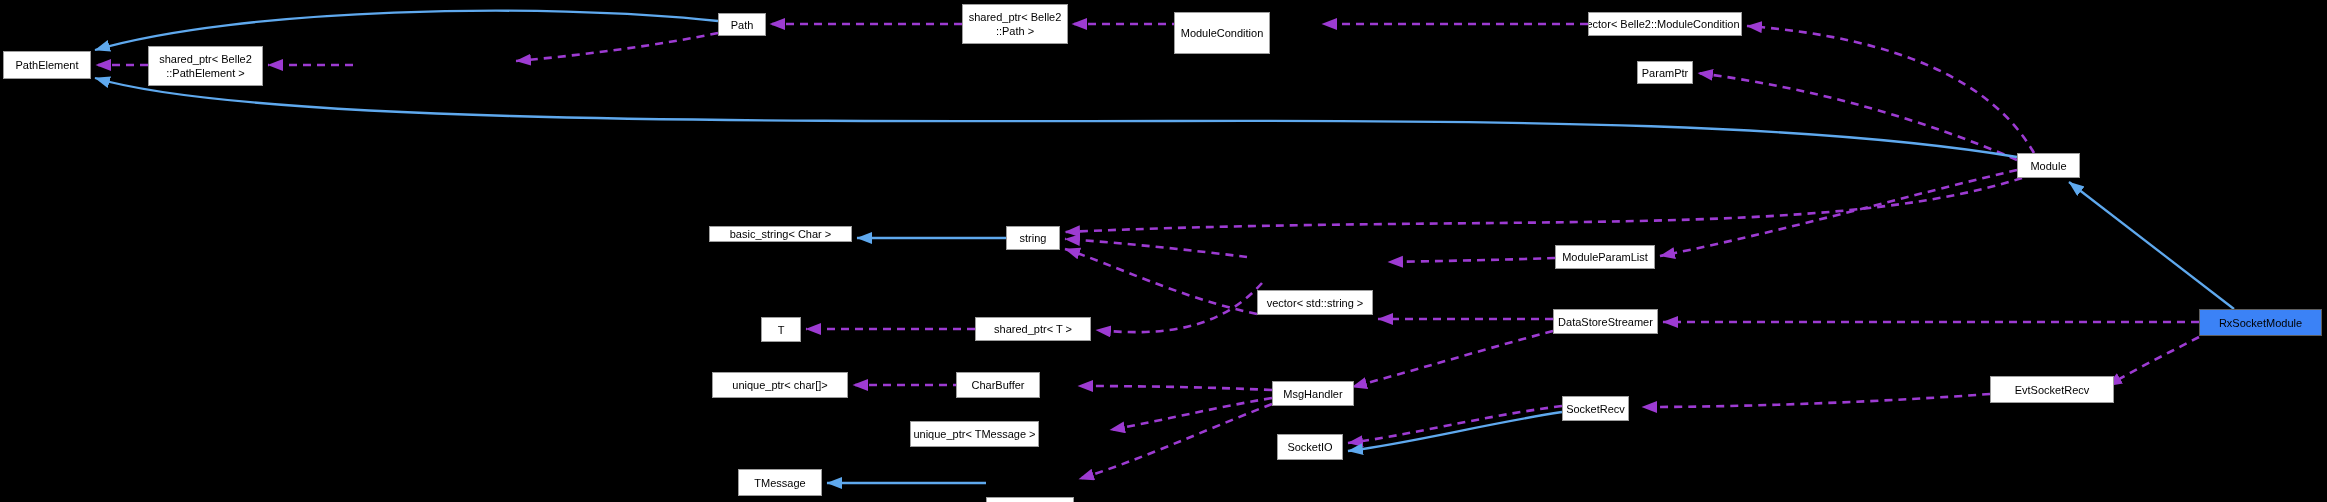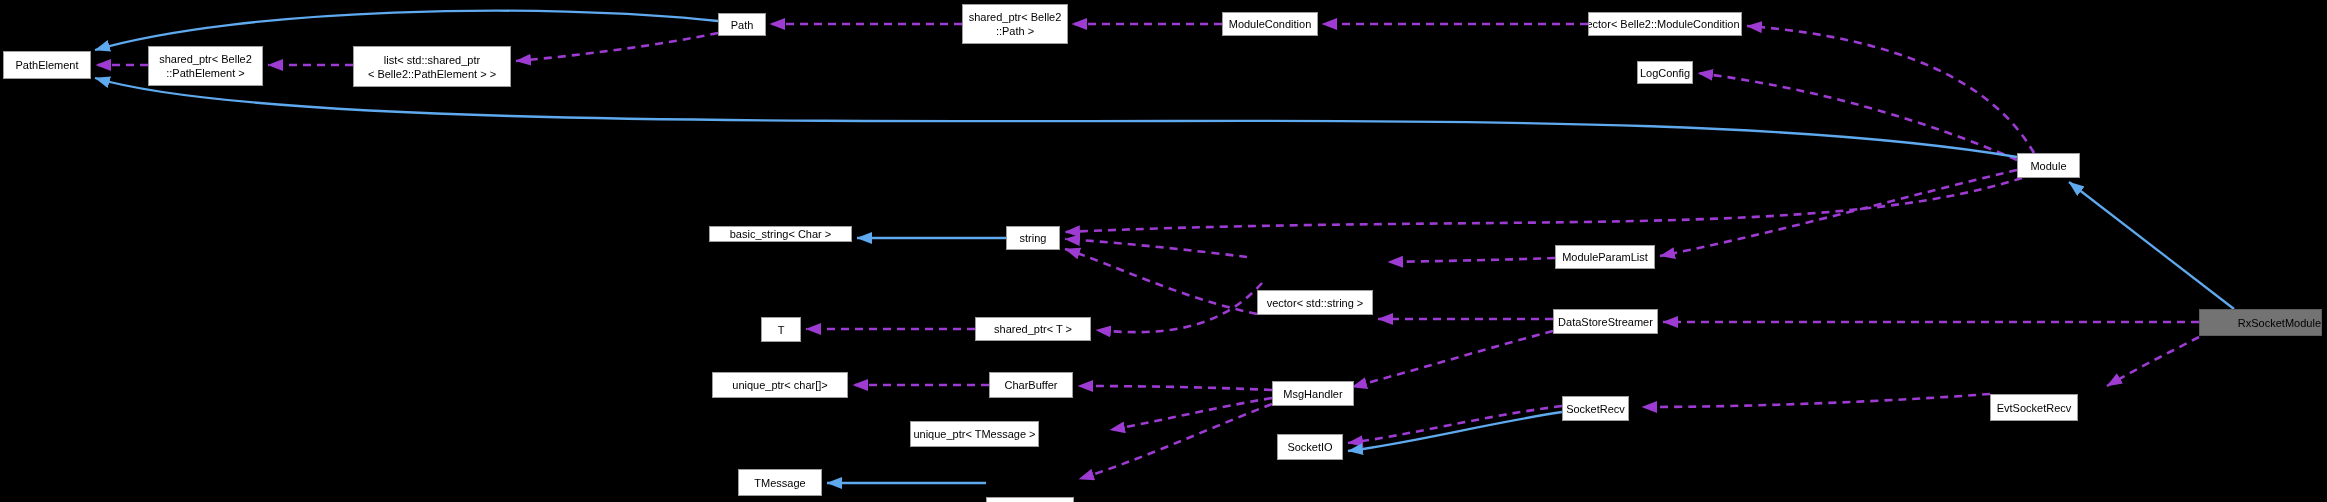--- a/index.html
+++ b/index.html
@@ -4,21 +4,21 @@
 <style>
   html,body{margin:0;padding:0;background:#000;}
   #stage{position:relative;width:2327px;height:502px;background:#000;overflow:hidden;
          font-family:"Liberation Sans",sans-serif;}
   #edges{position:absolute;left:0;top:0;width:2327px;height:502px;}
   path.usage{stroke:#9d3bd2;stroke-width:2.6;fill:none;stroke-dasharray:8 6;}
   path.inherit{stroke:#5fa9ee;stroke-width:2.3;fill:none;}
   .node{position:absolute;box-sizing:border-box;background:#fff;border:1.5px solid #9e9e9e;
         color:#000;display:flex;align-items:center;justify-content:center;text-align:center;
         font-size:11px;line-height:14px;white-space:pre;overflow:hidden;}
-  .node.highlight{background:#737373;border-color:#5e5e5e;justify-content:flex-end;}
+  .node.highlight{background:#3b82f6;border-color:#5e5e5e;}
 </style>
 </head>
 <body>
 
 <div id="stage">
 
   <svg id="edges" xmlns="http://www.w3.org/2000/svg">
     <defs>
       <marker id="ah-usage" markerUnits="userSpaceOnUse" markerWidth="17" markerHeight="13" refX="15" refY="6" orient="auto">
         <path d="M0 0 L15.5 6 L0 12 Z" fill="#9d3bd2"></path>
@@ -58,40 +58,38 @@
     <path class="inherit" d="M986 483 L827 483" marker-end="url(#ah-inherit)"></path>
     <path class="inherit" d="M2234 309 L2069 182" marker-end="url(#ah-inherit)"></path>
     <path class="inherit" d="M1562 412 C1484 424 1412 443 1348 451" marker-end="url(#ah-inherit)"></path>
     <path class="inherit" d="M718 21 C540 2 240 8 95 50" marker-end="url(#ah-inherit)"></path>
     <path class="inherit" d="M2017 157 C1820 124 1520 120 1170 121 C700 122 240 121 95 78" marker-end="url(#ah-inherit)"></path>
   </svg>
 
   <div class="node" style="left:3px;top:51px;width:88px;height:28px"><span>PathElement</span></div>
   <div class="node" style="left:148px;top:46px;width:115px;height:40px"><span>shared_ptr&lt; Belle2
 ::PathElement &gt;</span></div>
-  <div class="node" style="left:353px;top:46px;width:158px;height:41px"><span>list&lt; std::shared_ptr
-&lt; Belle2::PathElement &gt; &gt;</span></div>
   <div class="node" style="left:718px;top:13px;width:48px;height:23px"><span>Path</span></div>
   <div class="node" style="left:962px;top:4px;width:106px;height:40px"><span>shared_ptr&lt; Belle2
 ::Path &gt;</span></div>
-  <div class="node" style="left:1222px;top:12px;width:96px;height:24px"><span>ModuleCondition</span></div>
+  <div class="node" style="left:1174px;top:12px;width:96px;height:42px"><span>ModuleCondition</span></div>
   <div class="node" style="left:1588px;top:12px;width:154px;height:24px"><span>vector&lt; Belle2::ModuleCondition &gt;</span></div>
-  <div class="node" style="left:1637px;top:61px;width:56px;height:23px"><span>LogConfig</span></div>
+  <div class="node" style="left:1637px;top:61px;width:56px;height:23px"><span>ParamPtr</span></div>
   <div class="node" style="left:2017px;top:153px;width:63px;height:25px"><span>Module</span></div>
   <div class="node highlight" style="left:2199px;top:309px;width:123px;height:27px"><span>RxSocketModule</span></div>
   <div class="node" style="left:709px;top:226px;width:143px;height:16px"><span>basic_string&lt; Char &gt;</span></div>
   <div class="node" style="left:1006px;top:226px;width:54px;height:24px"><span>string</span></div>
   <div class="node" style="left:1555px;top:245px;width:100px;height:24px"><span>ModuleParamList</span></div>
   <div class="node" style="left:1257px;top:290px;width:116px;height:25px"><span>vector&lt; std::string &gt;</span></div>
   <div class="node" style="left:1553px;top:309px;width:105px;height:25px"><span>DataStoreStreamer</span></div>
   <div class="node" style="left:761px;top:317px;width:40px;height:25px"><span>T</span></div>
   <div class="node" style="left:975px;top:317px;width:116px;height:24px"><span>shared_ptr&lt; T &gt;</span></div>
   <div class="node" style="left:712px;top:372px;width:136px;height:26px"><span>unique_ptr&lt; char[]&gt;</span></div>
-  <div class="node" style="left:989px;top:372px;width:84px;height:26px"><span>CharBuffer</span></div>
+  <div class="node" style="left:956px;top:372px;width:84px;height:26px"><span>CharBuffer</span></div>
   <div class="node" style="left:1272px;top:381px;width:82px;height:25px"><span>MsgHandler</span></div>
   <div class="node" style="left:910px;top:421px;width:129px;height:26px"><span>unique_ptr&lt; TMessage &gt;</span></div>
   <div class="node" style="left:1562px;top:396px;width:67px;height:25px"><span>SocketRecv</span></div>
   <div class="node" style="left:1277px;top:434px;width:66px;height:26px"><span>SocketIO</span></div>
   <div class="node" style="left:738px;top:469px;width:84px;height:27px"><span>TMessage</span></div>
   <div class="node" style="left:986px;top:497px;width:88px;height:27px"><span>InMessage</span></div>
-  <div class="node" style="left:1990px;top:394px;width:88px;height:27px"><span>EvtSocketRecv</span></div>
+  <div class="node" style="left:1990px;top:376px;width:124px;height:27px"><span>EvtSocketRecv</span></div>
 
 </div>
 
 </body></html>

